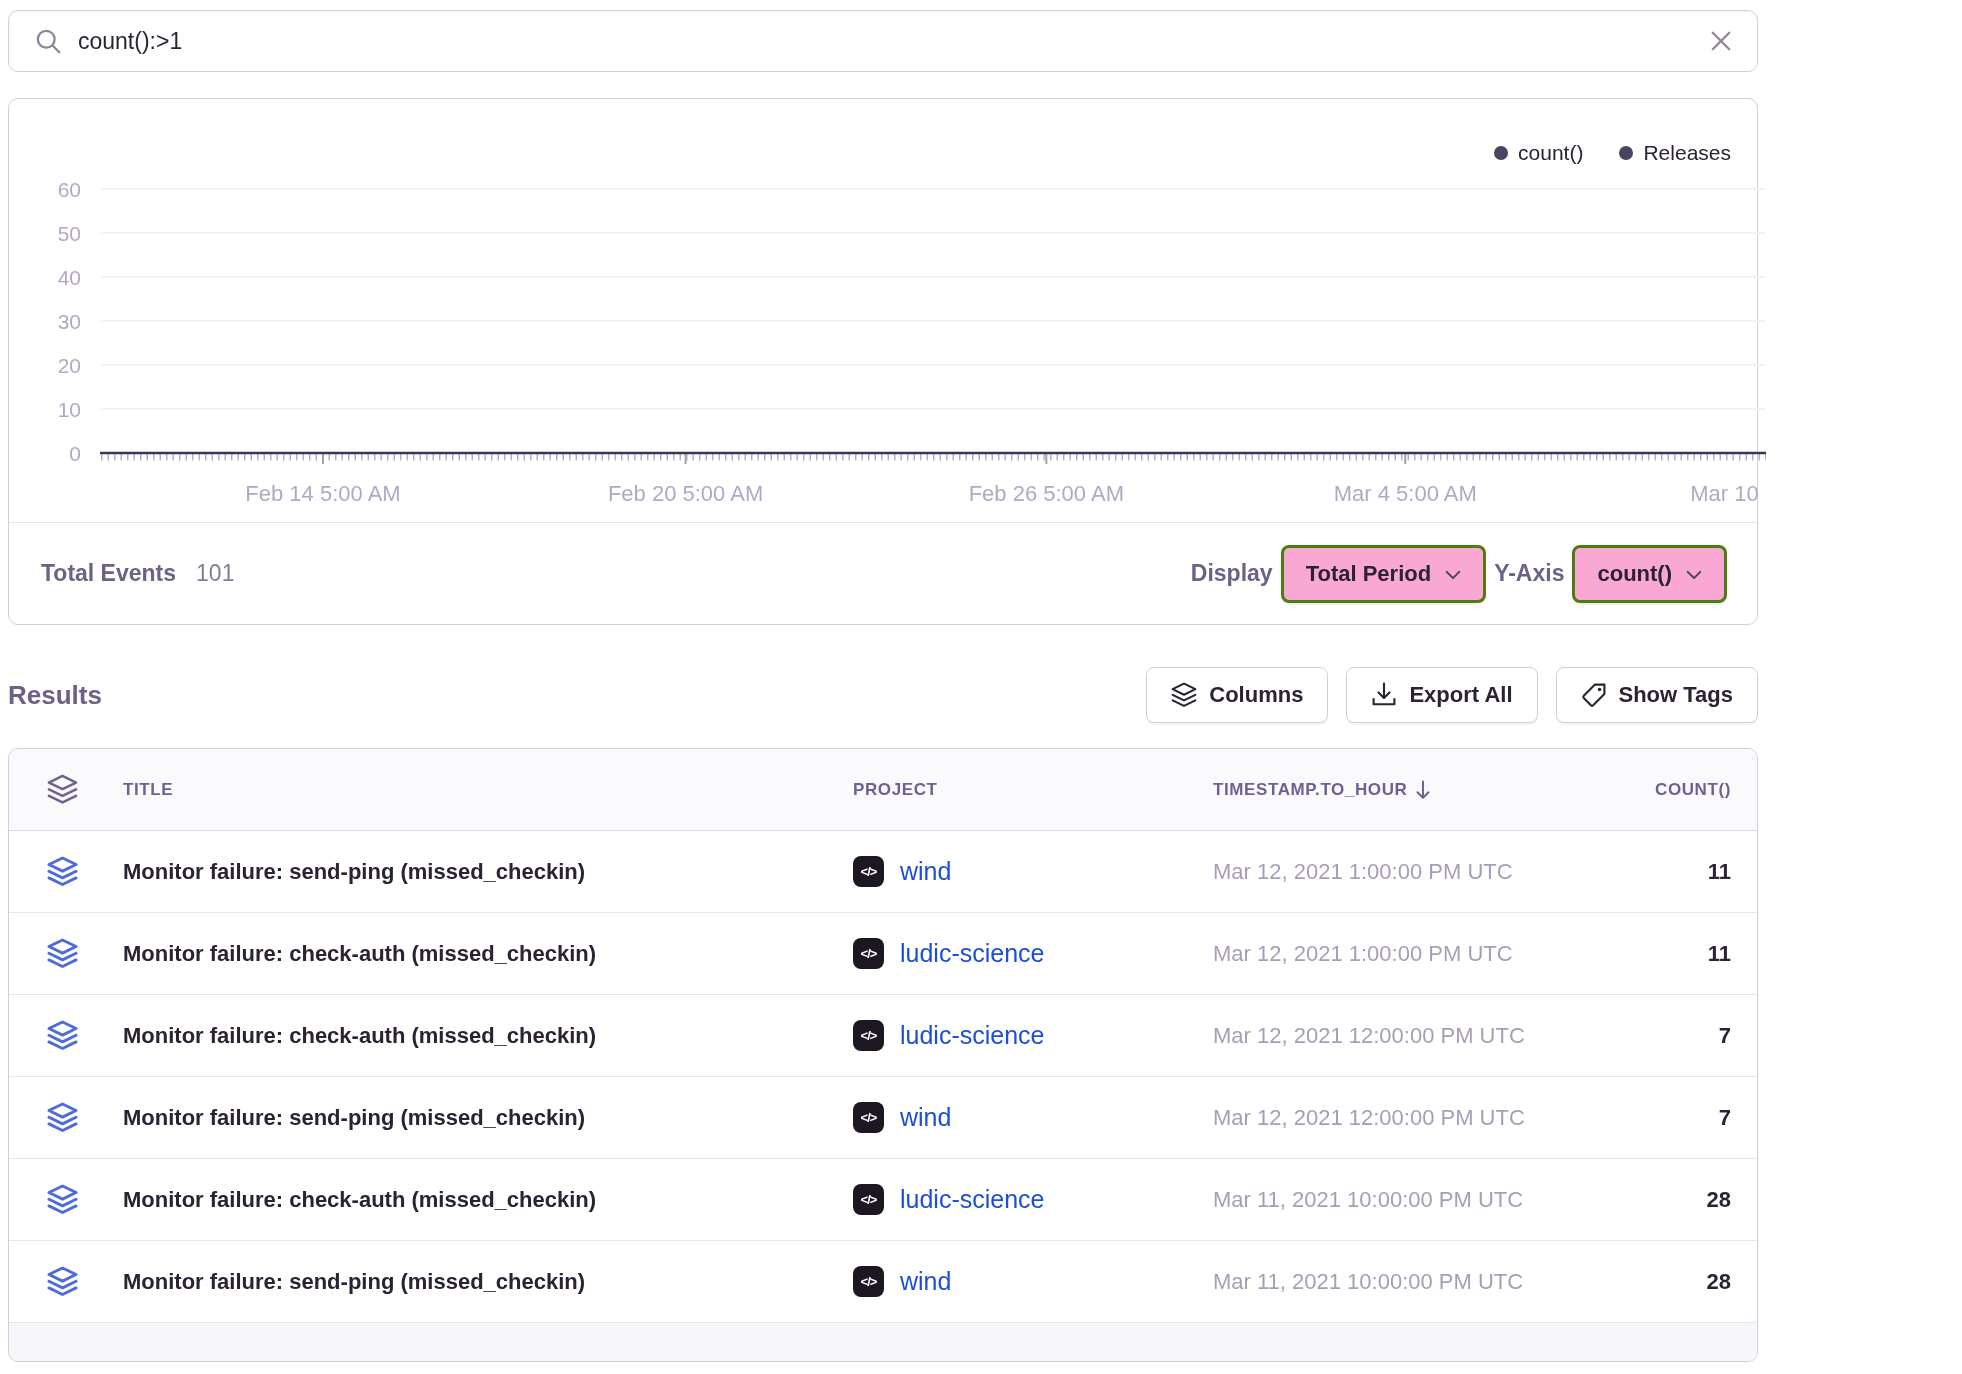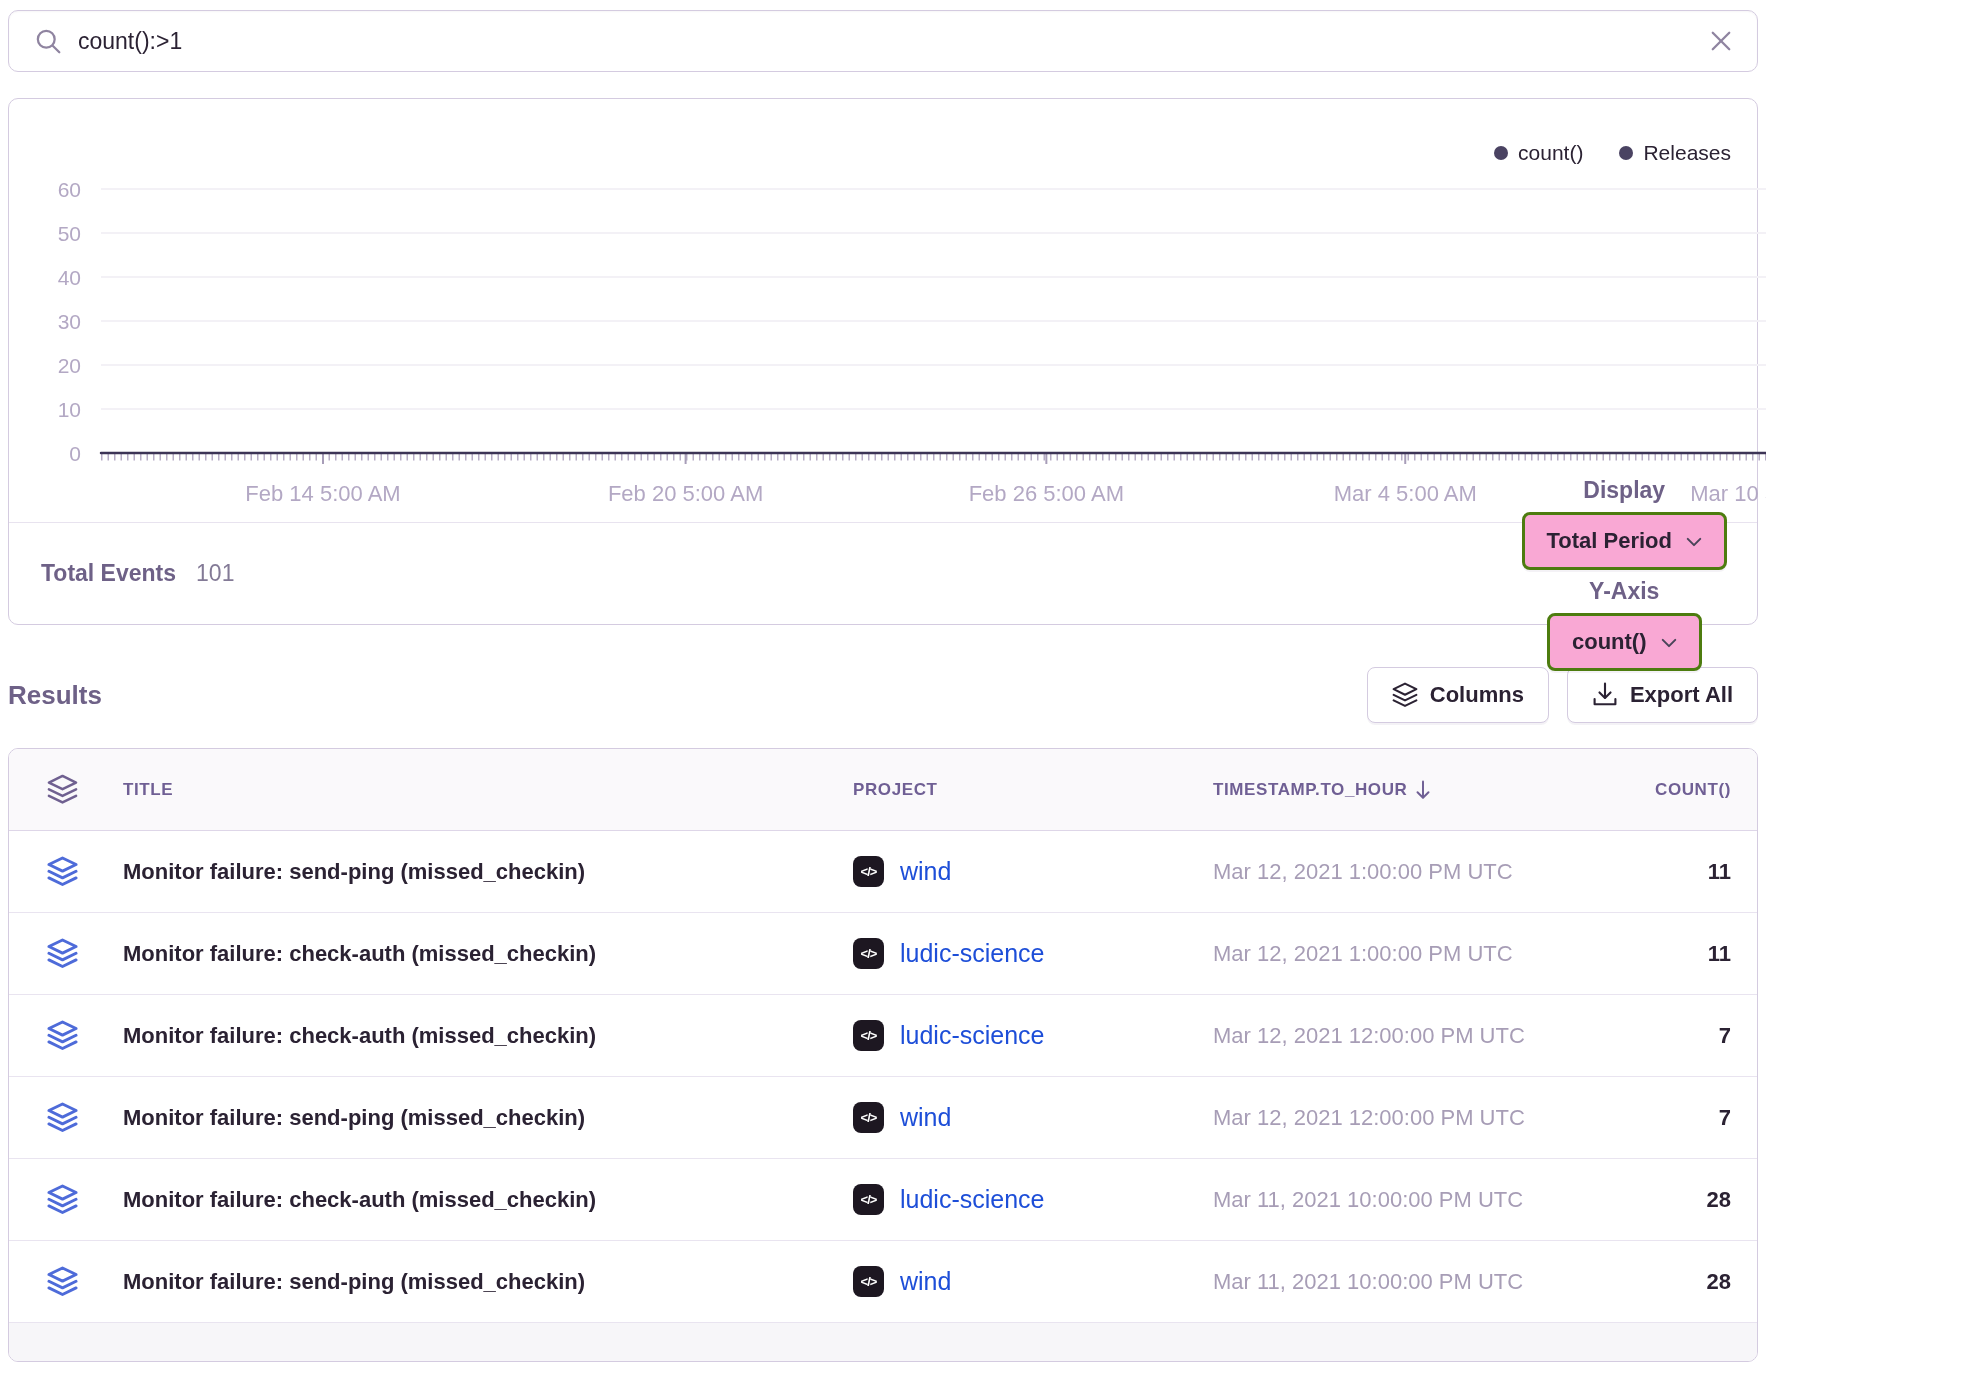--- a/index.html
+++ b/index.html
@@ -22,21 +22,21 @@
   .legend { position:absolute; top:42px; right:26px; display:flex; gap:36px; z-index:2; }
   .legend-item { display:flex; align-items:center; gap:10px; font-size:21px; color:#2b2233; cursor:pointer; }
   .legend-dot { width:14px; height:14px; border-radius:50%; background:#4a4362; }
   .chart-svg-wrap { position:absolute; top:0; left:0; width:1944px; height:424px; }
   .chart-footer { position:absolute; left:0; right:0; bottom:0; height:102px; border-top:1px solid #e8e3ef;
     display:flex; align-items:center; justify-content:space-between; padding:0 30px 0 32px;
     border-radius:0 0 10px 10px; }
   .total-events { display:flex; align-items:baseline; gap:20px; }
   .total-events .lbl { font-size:23px; font-weight:700; color:#6e6187; }
   .total-events .val { font-size:23px; color:#837a96; }
-  .footer-controls { display:flex; align-items:center; gap:8px;flex-direction:column; }
+  .footer-controls { display:flex; align-items:center; gap:8px; }
   .ctrl-label { font-size:23px; font-weight:700; color:#6e6187; }
   .dropdown-btn { display:flex; align-items:center; gap:14px; height:58px; padding:0 22px;
     background:#f9a8d4; border:3px solid #4d7c0f; border-radius:8px; font-family:inherit;
     font-size:22px; font-weight:600; color:#2b2233; cursor:pointer;
     box-shadow:0 2px 0 rgba(45,0,85,.05); }
   .dropdown-btn .chev { margin-top:2px; }
 
   
   .results-header { margin:42px 8px 0 8px; display:flex; align-items:center; justify-content:space-between; height:56px; }
   .results-title { font-size:26px; font-weight:700; color:#6e6187; }
@@ -165,20 +165,27 @@
         <span>Columns</span>
       </button>
       <button class="tool-btn">
         <svg width="26" height="26" viewBox="0 0 16 16" fill="none" stroke="#2b2233" stroke-width="1.3" stroke-linejoin="round" stroke-linecap="round">
           <path d="M8 1v8.5"></path>
             <path d="M4.6 6.4L8 9.8l3.4-3.4"></path>
             <path d="M1.6 10.5v3.2h12.8v-3.2"></path>
         </svg>
         <span>Export All</span>
       </button>
+      <button class="tool-btn">
+        <svg width="26" height="26" viewBox="0 0 16 16" fill="none" stroke="#2b2233" stroke-width="1.3" stroke-linejoin="round" stroke-linecap="round">
+          <path d="M8.6 1.6h5.8v5.8l-6.9 6.9a1 1 0 0 1-1.4 0L1.7 9.9a1 1 0 0 1 0-1.4z"></path>
+          <circle cx="11.4" cy="4.6" r="1.1" fill="#2b2233" stroke="none"></circle>
+        </svg>
+        <span>Show Tags</span>
+      </button>
     </div>
   </div>
 
   <div class="table-panel">
     <div class="thead">
       <div class="c-icon">
         <svg width="31" height="31" viewBox="0 0 16 16" fill="none" stroke="#6f6090" stroke-width="1.3" stroke-linejoin="round" stroke-linecap="round">
           <path d="M8 1L15 4.4 8 7.8 1 4.4Z"></path>
             <path d="M1 7.9L8 11.3 15 7.9"></path>
             <path d="M1 11.3L8 14.7 15 11.3"></path>

